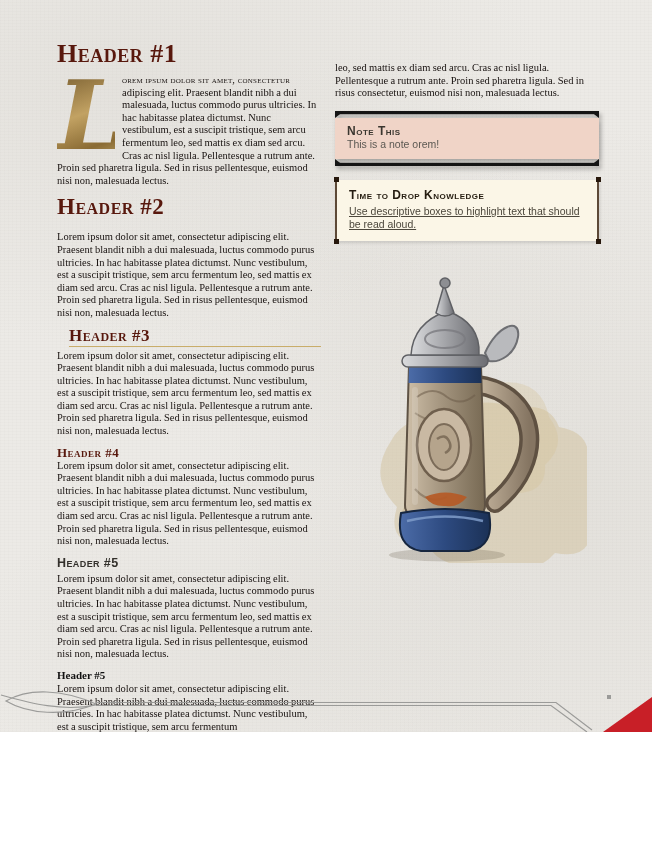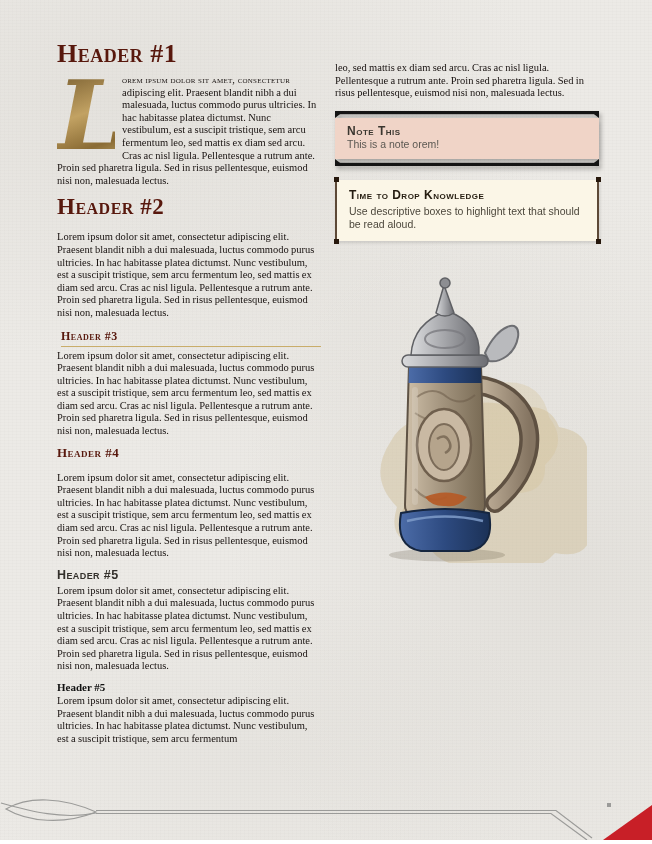--- a/index.html
+++ b/index.html
@@ -1,20 +1,20 @@
 <!DOCTYPE html>
 <html><head>
 <meta charset="utf-8">
 <style>
   * { box-sizing: border-box; margin: 0; padding: 0; }
   html,body { width:652px; height:844px; }
   body { font-family: "Liberation Serif", serif; }
 
   .page {
-    position: relative; width: 652px; height: 840px; overflow: hidden;
+    position: relative; width: 652px; height: 732px; overflow: hidden;
     background:
       radial-gradient(ellipse 700px 420px at 18% 12%, rgba(196,192,184,.20), transparent 62%),
       radial-gradient(ellipse 560px 640px at 86% 68%, rgba(178,173,163,.16), transparent 60%),
       radial-gradient(ellipse 460px 380px at 55% 38%, rgba(205,201,193,.14), transparent 60%),
       radial-gradient(ellipse 500px 300px at 40% 90%, rgba(185,181,172,.12), transparent 60%),
       repeating-linear-gradient(0deg, rgba(120,115,105,.025) 0 1px, transparent 1px 3px),
       repeating-linear-gradient(90deg, rgba(120,115,105,.02) 0 1px, transparent 1px 4px),
       #ECEAE6;
   }
 
@@ -26,23 +26,23 @@
     font-size: 10.5px; line-height: 12.6px; color: #181210;
     text-align: left; margin: 0 0 7px 0; word-spacing: -0.3px;
   }
 
   h1.hb, h2.hb, h3.hb, h4.hb {
     font-family: "Liberation Serif", serif; font-variant: small-caps;
     color: #58180D; font-weight: 700; letter-spacing: .5px;
   }
   h1.hb { font-size: 26px; line-height: 28px; margin: 0 0 6px 0; }
   h2.hb { font-size: 23px; line-height: 25px; margin: 1px 0 12px 0; }
-  h3.hb { font-size: 12px; line-height: 18px; margin: 3px 0 3px 4px;
+  h3.hb { font-size: 17px; line-height: 18px; margin: 3px 0 3px 12px;
           border-bottom: 1.5px solid #C9AD6A; padding-bottom: 1px; }
-  h4.hb { font-size: 13px; line-height: 15px; margin: 5px 0 12px 0; }
+  h4.hb { font-size: 13px; line-height: 15px; margin: 5px 0 0 0; }
   h5.hb { font-family: "Liberation Sans", sans-serif; font-variant: small-caps;
           font-size: 12.5px; line-height: 14px; color: #33302B; font-weight: 700;
           letter-spacing: .4px; margin: 8px 0 3px 0; }
   h6.hb { font-family: "Liberation Serif", serif; font-weight: 700;
           font-size: 11px; line-height: 13px; color: #111; margin: 8px 0 1px 0; }
 
   
   .dropcap {
     float: left; width: 58px; height: 84px; margin: 2px 7px 0 0;
     font-family: "DejaVu Serif", serif; font-size: 96px; line-height: 80px;
@@ -84,21 +84,21 @@
   .dot.tr { top: -3px; right: -3.5px; }
   .dot.bl { bottom: -3px; left: -3.5px; }
   .dot.br { bottom: -3px; right: -3.5px; }
   .desc-title {
     font-family: "Liberation Sans", sans-serif; font-variant: small-caps;
     font-weight: 700; font-size: 12px; line-height: 15px; color: #241C10;
     letter-spacing: .5px; margin-bottom: 2px;
   }
   .desc-body {
     font-family: "Liberation Sans", sans-serif; font-size: 10.5px;
-    line-height: 13.5px; color: #4C473C;
+    line-height: 13.5px; color: #4C473C; text-decoration: underline;
   }
   .desc-indent { text-indent: 12px; }
   .desc-bold { font-weight: 700; color: #3d382e; }
 
   .illustration { width: 240px; margin: 22px auto 0 auto; }
 
   .footer-art { position: absolute; left: 0; bottom: 0; width: 652px; height: 50px; }
 </style>
 </head>
 <body>
@@ -122,21 +122,21 @@
     <p class="body">Lorem ipsum dolor sit amet, consectetur adipiscing elit. Praesent blandit nibh a dui malesuada, luctus commodo purus ultricies. In hac habitasse platea dictumst. Nunc vestibulum, est a suscipit tristique, sem arcu fermentum leo, sed mattis ex diam sed arcu. Cras ac nisl ligula. Pellentesque a rutrum ante. Proin sed pharetra ligula. Sed in risus pellentesque, euismod nisi non, malesuada lectus.</p>
 
     <h5 class="hb">Header #5</h5>
     <p class="body">Lorem ipsum dolor sit amet, consectetur adipiscing elit. Praesent blandit nibh a dui malesuada, luctus commodo purus ultricies. In hac habitasse platea dictumst. Nunc vestibulum, est a suscipit tristique, sem arcu fermentum leo, sed mattis ex diam sed arcu. Cras ac nisl ligula. Pellentesque a rutrum ante. Proin sed pharetra ligula. Sed in risus pellentesque, euismod nisi non, malesuada lectus.</p>
 
     <h6 class="hb">Header #5</h6>
     <p class="body">Lorem ipsum dolor sit amet, consectetur adipiscing elit. Praesent blandit nibh a dui malesuada, luctus commodo purus ultricies. In hac habitasse platea dictumst. Nunc vestibulum, est a suscipit tristique, sem arcu fermentum</p>
   </div>
 
   <div class="col col-right">
-    <p class="body">leo, sed mattis ex diam sed arcu. Cras ac nisl ligula. Pellentesque a rutrum ante. Proin sed pharetra ligula. Sed in risus pellentesque, euismod nisi non, malesuada lectus.</p>
+    <p class="body">leo, sed mattis ex diam sed arcu. Cras ac nisl ligula. Pellentesque a rutrum ante. Proin sed pharetra ligula. Sed in risus consectetur, euismod nisi non, malesuada lectus.</p>
 
     <div class="note">
       <svg class="note-bar" viewBox="0 0 264 9" preserveAspectRatio="none">
         <rect x="0" y="2" width="264" height="3.2" fill="#141414"></rect>
         <polygon points="0,2 9,2 0,9" fill="#141414"></polygon>
         <polygon points="264,2 255,2 264,9" fill="#141414"></polygon>
       </svg>
       <div class="note-inner">
         <div class="note-title">Note This</div>
         <div class="note-body">This is a note orem!</div>

